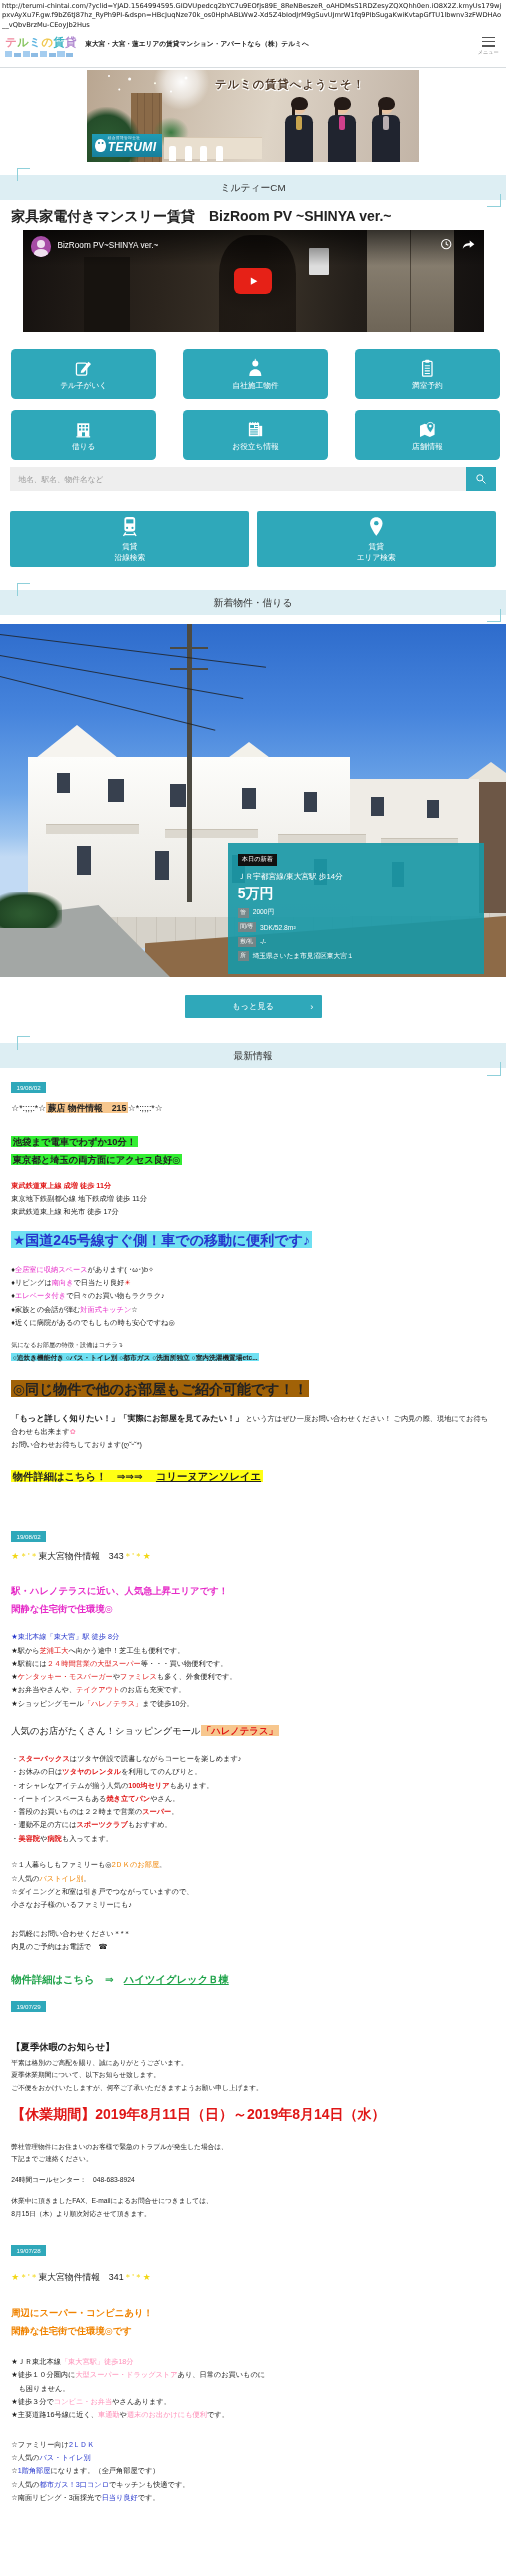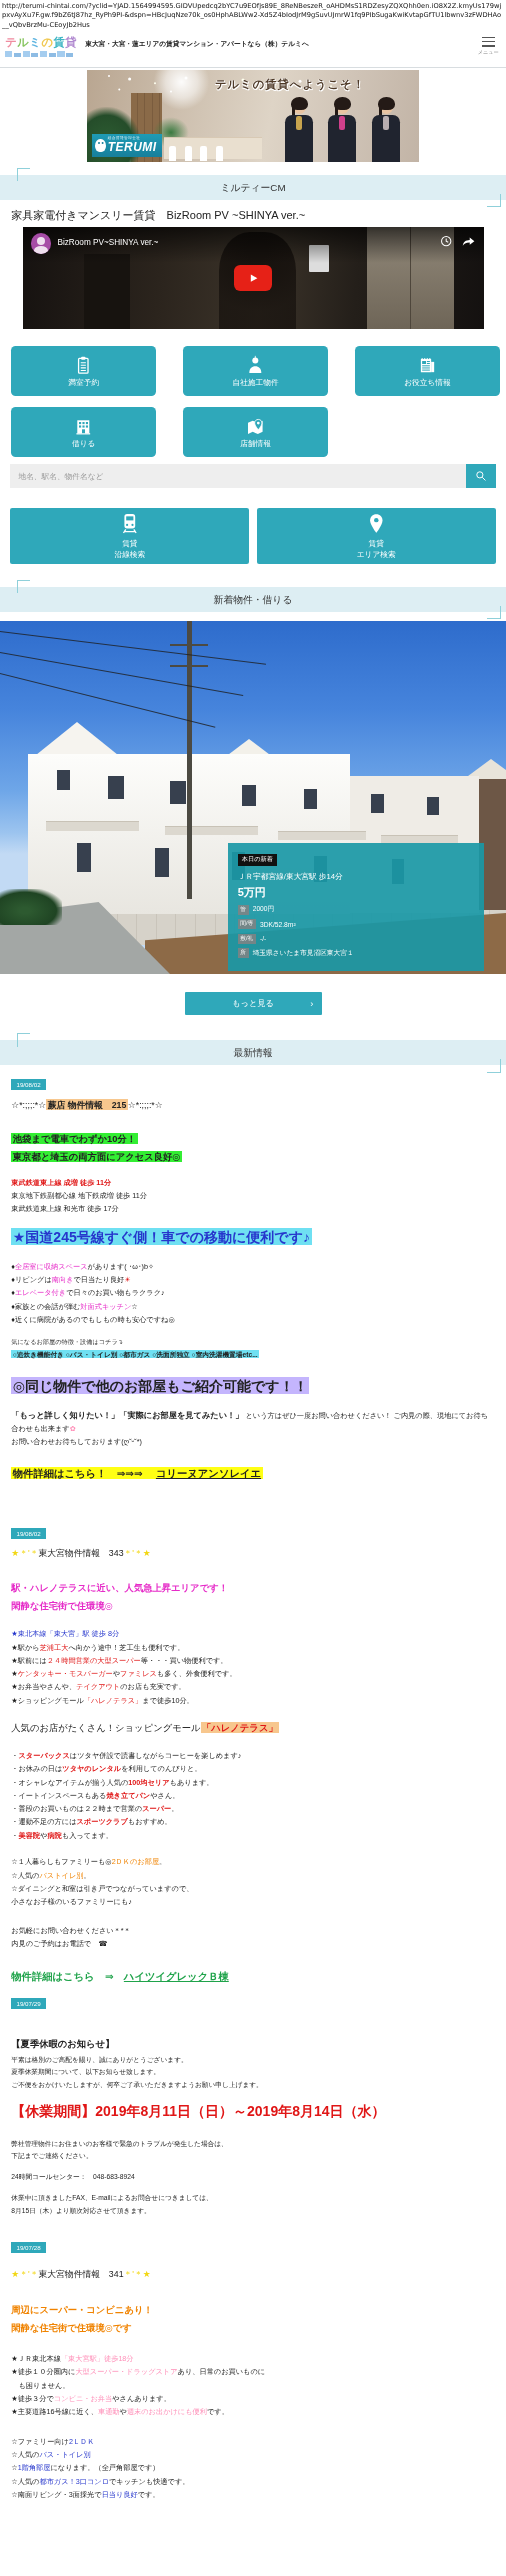--- a/index.html
+++ b/index.html
@@ -50,21 +50,21 @@
   .hero .terumi-name{font-size:12px;font-weight:bold;font-style:italic;letter-spacing:0.5px;}
   .hero .owl{position:absolute;left:3.1px;bottom:5.2px;width:10.3px;height:13.4px;background:#fff;border-radius:50% 50% 45% 45%;}
   .hero .owl:after{content:"";position:absolute;left:2.6px;top:3.1px;width:2.1px;height:2.1px;border-radius:50%;background:#177f9b;box-shadow:3.6px 0 0 #177f9b;}
 
   
   .band{position:relative;background:#ddeef3;height:25px;line-height:25px;text-align:center;font-size:9.8px;color:#333;}
   .band:before{content:"";position:absolute;left:16.5px;top:-7.2px;width:12.4px;height:12.4px;border-left:1.5px solid #8fd0da;border-top:1.5px solid #8fd0da;}
   .band:after{content:"";position:absolute;right:5.2px;bottom:-7.2px;width:12.4px;height:12.4px;border-right:1.5px solid #8fd0da;border-bottom:1.5px solid #8fd0da;}
 
   
-  .video-caption{font-size:11px;font-weight:normal;margin:8.2px 11.3px 4.1px;color:#222;}
+  .video-caption{font-size:14px;font-weight:bold;margin:8.2px 11.3px 4.1px;color:#222;}
   .video{position:relative;width:461px;height:102px;margin:0 auto;cursor:pointer;
         background:linear-gradient(95deg,#161210 0%,#2b241d 30%,#3c342a 52%,#241f1a 72%,#141110 100%);}
   .video .locker{position:absolute;right:30px;top:0;bottom:0;width:87px;background:linear-gradient(180deg,#92897a,#6e6557);border-left:1.5px solid #55struct4c40;}
   .video .locker:before{content:"";position:absolute;left:50%;top:0;bottom:0;width:1px;background:#4e463b;}
   .video .intercom{position:absolute;right:155px;top:17.5px;width:19.6px;height:27px;background:#ddd;border-radius:1px;}
   .video .fridge{position:absolute;left:61px;top:27px;width:46px;height:75px;background:#17130f;}
   .video .person-sil{position:absolute;left:196px;top:5.2px;width:77px;height:97px;background:radial-gradient(circle at 50% 18%,#17120e 12%,rgba(23,18,14,.92) 40%,rgba(23,18,14,.75) 70%);border-radius:40% 40% 0 0;}
   .video .vtop{position:absolute;left:0;top:0;right:0;height:36px;background:linear-gradient(180deg,rgba(0,0,0,.65),rgba(0,0,0,0));}
   .video .avatar{position:absolute;left:8.2px;top:6.2px;width:20.6px;height:20.6px;border-radius:50%;background:#a64ca6;overflow:hidden;}
   .video .avatar i{position:absolute;left:6.2px;top:3.6px;width:8.2px;height:8.2px;border-radius:50%;background:#efe0ef;}
@@ -103,21 +103,21 @@
   .dirt{position:absolute;right:0;bottom:0;width:361px;height:61px;background:#8d6a47;clip-path:polygon(0 45%,100% 0,100% 100%,0 100%);}
   .road{position:absolute;left:0;bottom:0;width:170px;height:72px;background:#a3a7a5;clip-path:polygon(0 18%,58% 0,100% 100%,0 100%);}
   .bush{position:absolute;left:0px;bottom:49px;width:62px;height:36px;background:radial-gradient(ellipse at 40% 60%,#2d5a30 10%,#1f4423 60%,rgba(31,68,35,0) 78%);}
   .pole{position:absolute;left:187px;top:0;width:4.6px;height:278px;background:#4c4a42;}
   .cross{position:absolute;left:170px;width:38px;height:2.6px;background:#4c4a42;}
   .wire{position:absolute;height:1px;background:rgba(30,30,30,.8);transform-origin:left top;}
 
   .prop-card{position:absolute;right:22px;bottom:3.1px;width:237px;background:rgba(26,152,166,.92);padding:10.3px 9.3px 12.4px;color:#fff;cursor:pointer;}
   .prop-badge{display:inline-block;background:#111;color:#fff;font-size:6.2px;padding:1.5px 4.1px;}
   .prop-line{font-size:7.7px;margin-top:6.2px;}
-  .prop-price{font-size:11px;font-weight:bold;margin-top:3.1px;}
+  .prop-price{font-size:14px;font-weight:bold;margin-top:3.1px;}
   .prop-row{margin-top:4.6px;font-size:6.7px;display:flex;align-items:center;}
   .prop-chip{background:rgba(130,130,130,.85);font-size:5.7px;padding:1px 2.6px;margin-right:4.1px;flex:none;}
 
   .more-btn{position:relative;width:137px;height:23px;margin:18.5px auto 0;background:#2fa8ba;color:#fff;font-size:8.2px;
         display:flex;align-items:center;justify-content:center;cursor:pointer;border-radius:1px;}
   .more-btn .chev{position:absolute;right:8.2px;font-size:9.3px;}
 
   
   .news-wrap{padding:7.7px 11.3px 0;}
   .news-entry{margin-top:6.2px;}
@@ -127,21 +127,21 @@
   .bk-big{font-size:9.3px;font-weight:bold;margin:3.6px 0;}
   .bk-bigline{font-size:9.3px;margin:3.6px 0;}
   .bk-med{font-size:14px;margin:3.1px 0;}
   .bk-small{font-size:6.2px;margin:4.1px 0 1px;color:#333;}
   .bk-hl13{font-size:6.7px;margin:2.1px 0;}
   .bk-detail{font-size:10.3px;font-weight:bold;margin:4.1px 0;}
   .b{font-weight:bold;} .u{text-decoration:underline;cursor:pointer;}
   .lg{font-size:8.2px;font-weight:bold;}
   .c-red{color:#e01616}.c-blue{color:#2636cc}.c-mag{color:#e62cc8}.c-pink{color:#ff8fb8}
   .c-org{color:#f08300}.c-grn{color:#1fa34a}.c-ylw{color:#f2d714}
-  .hl-grn{background:#33ee33}.hl-cyan{background:#6fe0f2}.hl-org{background:#c4b5fd}.hl-ylw{background:#ffff14}
+  .hl-grn{background:#33ee33}.hl-cyan{background:#6fe0f2}.hl-org{background:#a16207}.hl-ylw{background:#ffff14}
   .hl-peach{background:#f7c78e}
   span[class*="hl-"]{padding:0.5px 1.5px;font-weight:bold;}
   .gap{width:0.5px;}
 
   svg{display:block;}
 </style>
 </head>
 <body>
 
 <div class="wrap">
@@ -251,71 +251,80 @@
       <svg width="14.4" height="14.4" viewBox="0 0 48 48">
           <polygon points="16,12 38,24 16,36" fill="#fff"></polygon>
         </svg>
     </div>
   </div>
 
   <div class="qgrid">
     <div class="qbtn">
       <span class="qicon">
         <svg width="20.6" height="20.6" viewBox="0 0 48 48">
+            <rect x="8" y="12" width="24" height="28" rx="3" fill="none" stroke="#fff" stroke-width="3"></rect>
+            <path d="M19 30 L36 9 L42 14 L25 34 L18 35 Z" fill="#fff"></path>
+          </svg>
+      </span>
+      <span class="qlabel">テル子がいく</span>
+    </div>
+    <div class="qbtn">
+      <span class="qicon">
+        <svg width="20.6" height="20.6" viewBox="0 0 48 48">
+            <circle cx="24" cy="13" r="7" fill="#fff"></circle>
+            <path d="M24 8 l0 -6" stroke="#fff" stroke-width="2"></path>
+            <path d="M10 42 c0 -11 6 -16 14 -16 s14 5 14 16 Z" fill="#fff"></path>
+          </svg>
+      </span>
+      <span class="qlabel">自社施工物件</span>
+    </div>
+    <div class="qbtn">
+      <span class="qicon">
+        <svg width="20.6" height="20.6" viewBox="0 0 48 48">
             <rect x="13" y="8" width="22" height="34" rx="2" fill="none" stroke="#fff" stroke-width="3"></rect>
             <rect x="19" y="4" width="10" height="7" rx="2" fill="#fff"></rect>
             <path d="M18 18h12M18 24h12M18 30h12M18 36h12" stroke="#fff" stroke-width="2.6"></path>
           </svg>
       </span>
       <span class="qlabel">満室予約</span>
-    </div>
-    <div class="qbtn">
-      <span class="qicon">
-        <svg width="20.6" height="20.6" viewBox="0 0 48 48">
-            <circle cx="24" cy="13" r="7" fill="#fff"></circle>
-            <path d="M24 8 l0 -6" stroke="#fff" stroke-width="2"></path>
-            <path d="M10 42 c0 -11 6 -16 14 -16 s14 5 14 16 Z" fill="#fff"></path>
-          </svg>
-      </span>
-      <span class="qlabel">自社施工物件</span>
-    </div>
-    <div class="qbtn">
-      <span class="qicon">
-        <svg width="20.6" height="20.6" viewBox="0 0 48 48">
-            <path d="M9 10 l3 -3 3 3 3 -3 3 3 3 -3 3 3 3 -3 3 3 v30 h-24 Z" fill="#fff"></path>
-            <rect x="33" y="16" width="7" height="24" fill="#fff"></rect>
-            <g fill="#2fa8ba">
-              <rect x="12" y="14" width="9" height="7"></rect>
-              <rect x="23" y="14" width="7" height="2.4"></rect>
-              <rect x="23" y="18.6" width="7" height="2.4"></rect>
-              <rect x="12" y="24" width="18" height="2.4"></rect>
-              <rect x="12" y="29" width="18" height="2.4"></rect>
-              <rect x="12" y="34" width="18" height="2.4"></rect>
-            </g>
-          </svg>
-      </span>
-      <span class="qlabel">お役立ち情報</span>
     </div>
     <div class="qbtn">
       <span class="qicon">
         <svg width="20.6" height="20.6" viewBox="0 0 48 48">
             <rect x="10" y="10" width="28" height="30" fill="#fff"></rect>
             <rect x="8" y="40" width="32" height="3" fill="#fff"></rect>
             <g fill="#2fa8ba">
               <rect x="14" y="14" width="5" height="5"></rect>
               <rect x="22" y="14" width="5" height="5"></rect>
               <rect x="30" y="14" width="5" height="5"></rect>
               <rect x="14" y="22" width="5" height="5"></rect>
               <rect x="22" y="22" width="5" height="5"></rect>
               <rect x="30" y="22" width="5" height="5"></rect>
               <rect x="21" y="31" width="7" height="9"></rect>
             </g>
           </svg>
       </span>
       <span class="qlabel">借りる</span>
+    </div>
+    <div class="qbtn">
+      <span class="qicon">
+        <svg width="20.6" height="20.6" viewBox="0 0 48 48">
+            <path d="M9 10 l3 -3 3 3 3 -3 3 3 3 -3 3 3 3 -3 3 3 v30 h-24 Z" fill="#fff"></path>
+            <rect x="33" y="16" width="7" height="24" fill="#fff"></rect>
+            <g fill="#2fa8ba">
+              <rect x="12" y="14" width="9" height="7"></rect>
+              <rect x="23" y="14" width="7" height="2.4"></rect>
+              <rect x="23" y="18.6" width="7" height="2.4"></rect>
+              <rect x="12" y="24" width="18" height="2.4"></rect>
+              <rect x="12" y="29" width="18" height="2.4"></rect>
+              <rect x="12" y="34" width="18" height="2.4"></rect>
+            </g>
+          </svg>
+      </span>
+      <span class="qlabel">お役立ち情報</span>
     </div>
     <div class="qbtn">
       <span class="qicon">
         <svg width="20.6" height="20.6" viewBox="0 0 48 48">
             <path d="M7 16 L18 11 L30 16 L41 11 V37 L30 42 L18 37 L7 42 Z" fill="#fff"></path>
             <path d="M31 8 c-5 0 -8.5 3.6 -8.5 8.4 c0 6 8.5 15.6 8.5 15.6 s8.5 -9.6 8.5 -15.6 C39.5 11.6 36 8 31 8 Z" fill="#2fa8ba" stroke="#fff" stroke-width="2"></path>
             <circle cx="31" cy="16.5" r="3.2" fill="#fff"></circle>
           </svg>
       </span>
       <span class="qlabel">店舗情報</span>

